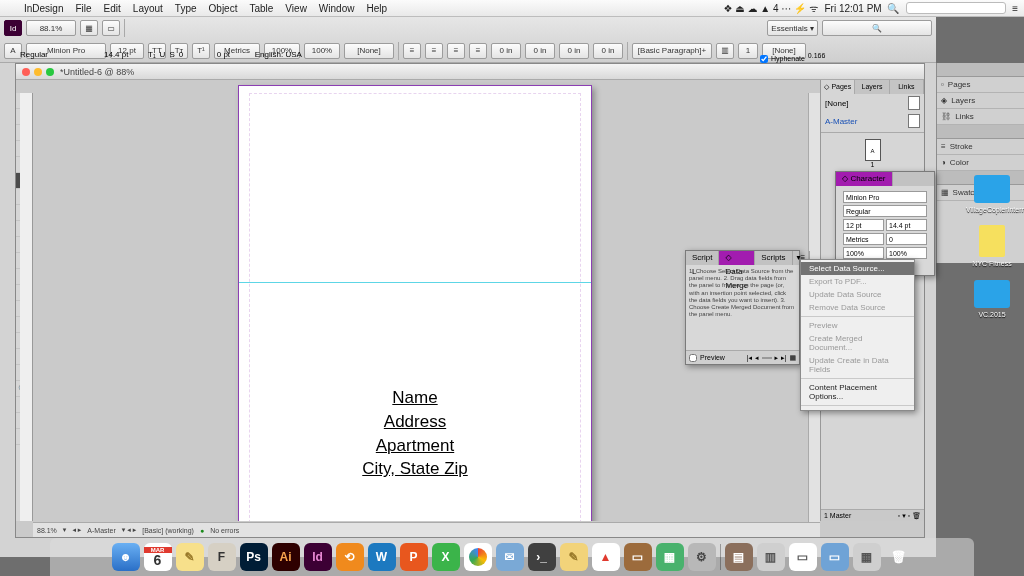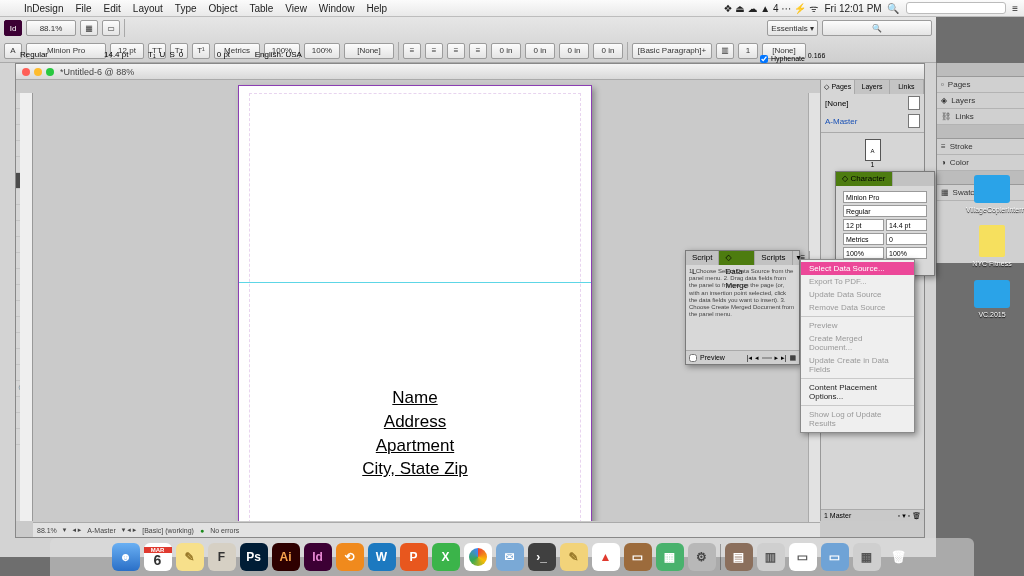--- a/index.html
+++ b/index.html
@@ -47,28 +47,28 @@
 .rpanel .thumb { width:16px; height:20px; background:#fff; border:1px solid #777; margin-left:auto; }
 .rpanel .row { display:flex; justify-content:space-between; padding:2px 4px; align-items:center; }
 .rpanel .footer { position:absolute; bottom:0; left:0; right:0; height:12px; background:#c9c9c9; border-top:1px solid #aaa; font-size:7px; padding:0 3px; line-height:12px; }
 
 .hscroll { position:absolute; bottom:0; left:17px; right:104px; height:15px; background:#e2e2e2; border-top:1px solid #aaa; display:flex; align-items:center; font-size:7px; gap:6px; padding:0 4px; color:#444; }
 .vscroll { position:absolute; top:29px; bottom:15px; right:104px; width:12px; background:#e2e2e2; border-left:1px solid #aaa; }
 
 .panel { position:absolute; background:#d8d8d8; border:1px solid #7a7a7a; box-shadow:2px 2px 6px rgba(0,0,0,.4); font-size:8px; }
 .panel .ptabs { display:flex; height:14px; background:#c2c2c2; }
 .panel .ptabs div { padding:0 6px; line-height:14px; border-right:1px solid #a3a3a3; font-size:8px; }
-.panel .ptabs div.act { background:#4d7c0f; }
+.panel .ptabs div.act { background:#a21caf; }
 .panel .pbody { padding:4px; }
 .data-merge { top:250px; left:685px; width:115px; height:115px; }
 .data-merge .hints { font-size:6px; color:#444; line-height:1.2; padding:3px; }
 .data-merge .foot { position:absolute; bottom:0; left:0; right:0; height:14px; background:#cfcfcf; border-top:1px solid #aaa; display:flex; align-items:center; gap:3px; padding:0 3px; font-size:7px; }
 .dm-menu { position:absolute; top:259px; left:800px; width:115px; background:#efefef; border:1px solid #8a8a8a; box-shadow:2px 2px 6px rgba(0,0,0,.4); font-size:8px; padding:2px 0; z-index:300; }
 .dm-menu .mi { padding:2px 8px; color:#999; }
-.dm-menu .mi.sel { background:#ec4899; color:#fff; }
+.dm-menu .mi.sel { background:#737373; color:#fff; }
 .dm-menu .mi.en { color:#222; }
 .dm-menu .sep { height:1px; background:#c9c9c9; margin:2px 0; }
 .char-panel { top:171px; left:835px; width:100px; height:105px; }
 .char-panel .crow { display:flex; gap:2px; padding:1px 3px; }
 .char-panel .cbox { flex:1; height:12px; border:1px solid #9a9a9a; background:#fff; font-size:7px; display:flex; align-items:center; padding:0 2px; }
 
 .dock-right { position:absolute; top:63px; right:0; width:88px; height:200px; background:#d0d0d0; border-left:1px solid #8c8c8c; font-size:8px; }
 .dock-right .dtab { height:16px; border-bottom:1px solid #b3b3b3; display:flex; align-items:center; padding:0 4px; gap:4px; color:#333; }
 .dock-right .dhdr { height:14px; background:#bcbcbc; border-bottom:1px solid #999; }
 
@@ -337,21 +337,20 @@
   <div class="mi">Export To PDF...</div>
   <div class="mi">Update Data Source</div>
   <div class="mi">Remove Data Source</div>
   <div class="sep"></div>
   <div class="mi">Preview</div>
   <div class="mi">Create Merged Document...</div>
   <div class="mi">Update Create in Data Fields</div>
   <div class="sep"></div>
   <div class="mi en">Content Placement Options...</div>
   <div class="sep"></div>
-  <div class="mi">Show Log of Update Results</div>
 </div>
 
 <div class="desktop-icon" style="top:175px;right:6px">
   <div class="folder" style="background:#2aa3e8"></div>
   <div>VillageCopierInternalDesign</div>
 </div>
 <div class="desktop-icon" style="top:225px;right:6px">
   <div class="folder" style="background:#f6e05e;border-radius:2px;height:32px;width:26px"></div>
   <div>NYC Fitness</div>
 </div>

